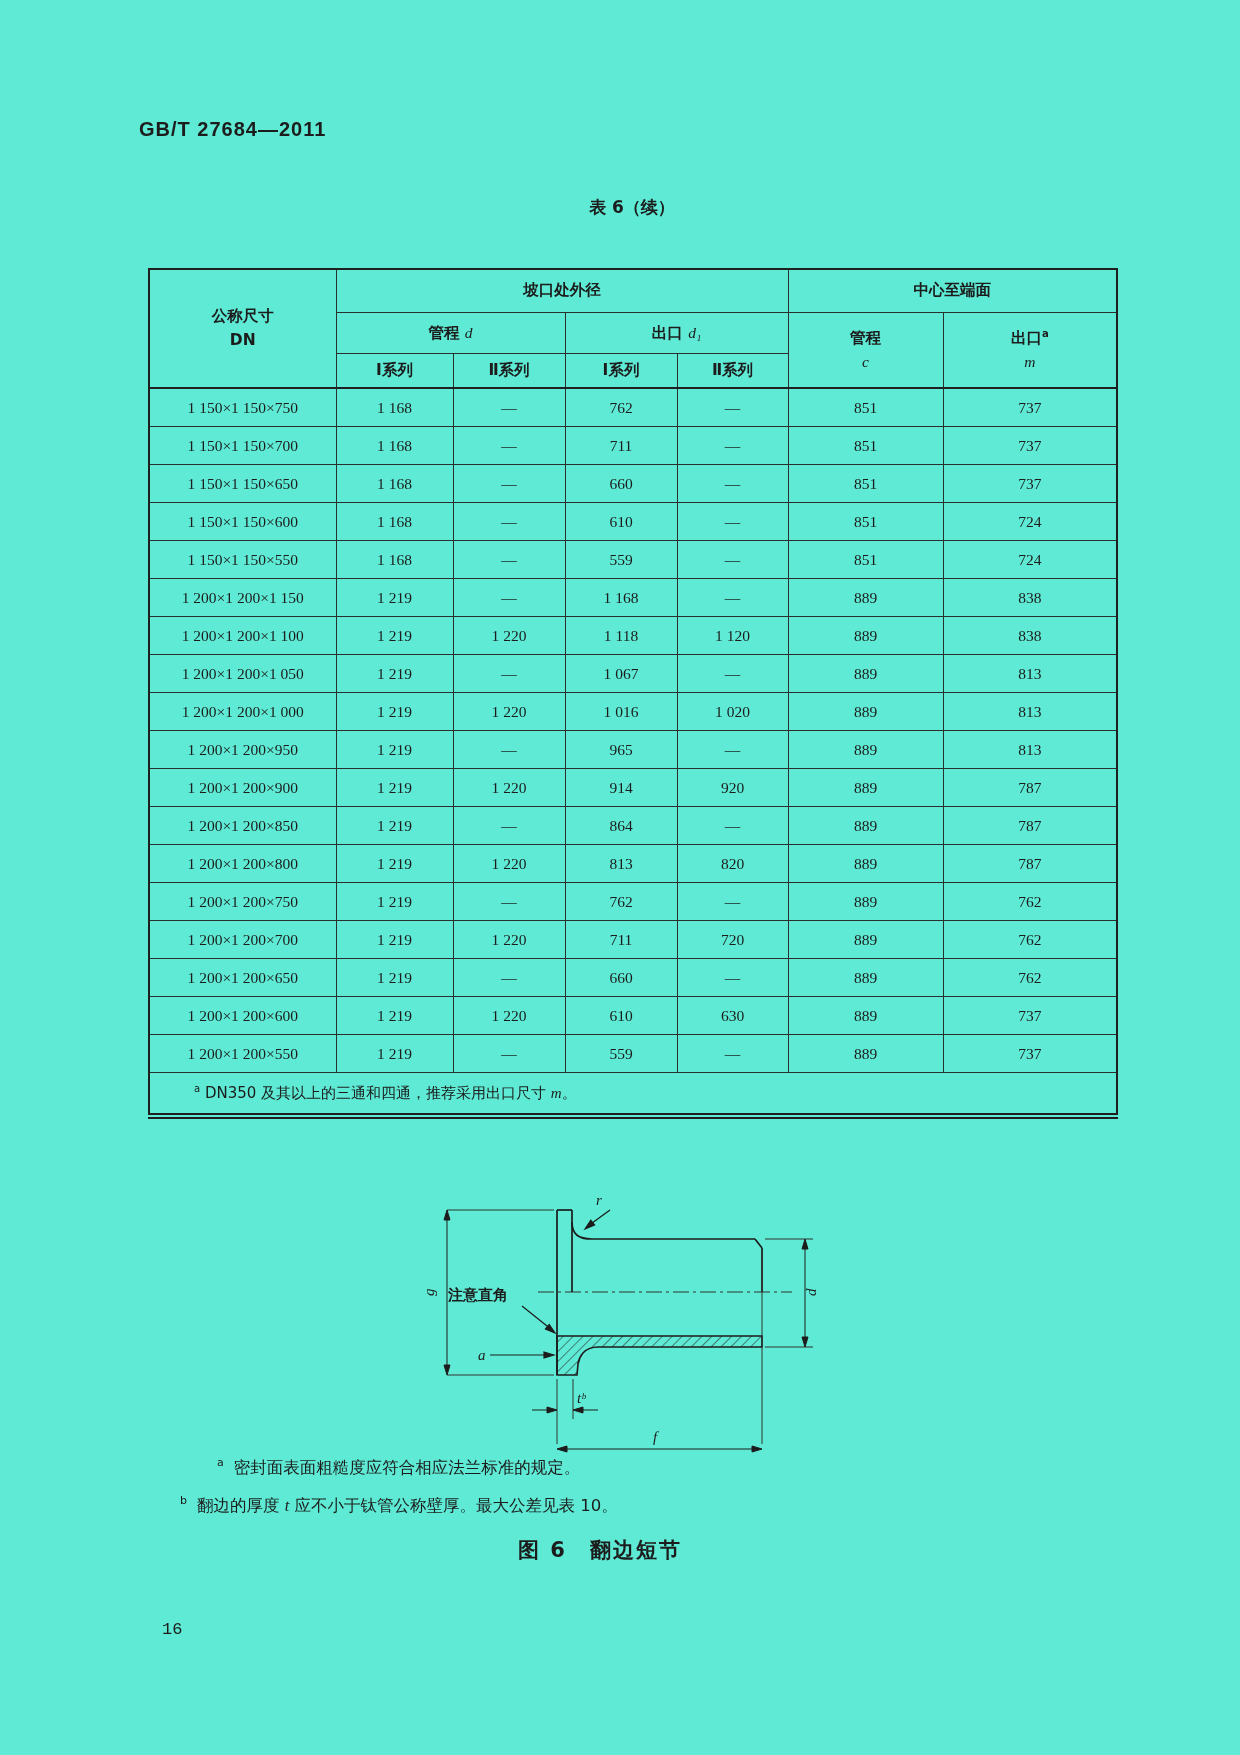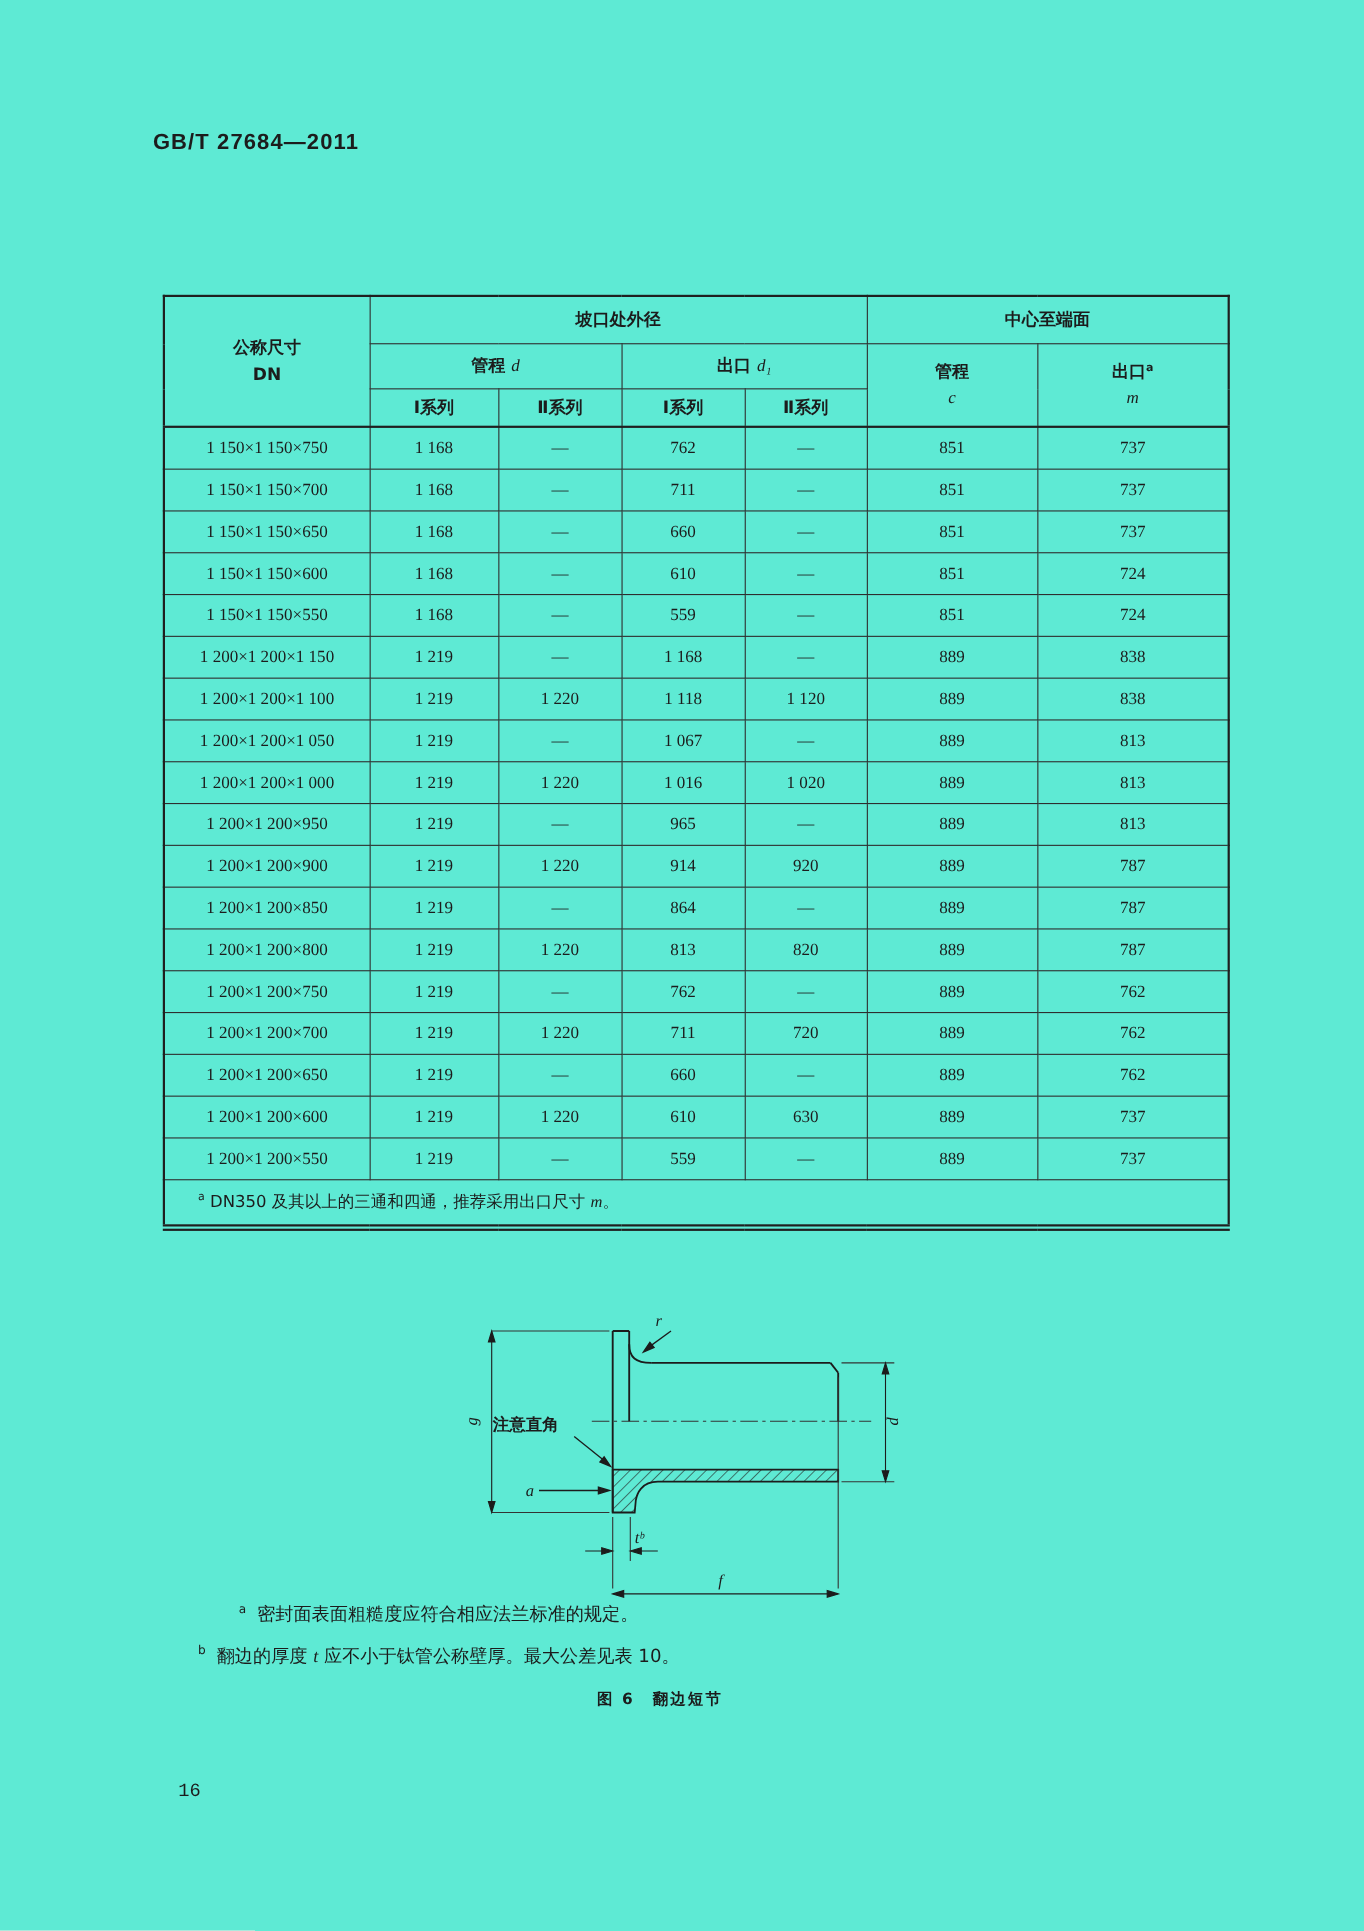--- a/index.html
+++ b/index.html
@@ -17,45 +17,46 @@
   table.std th, table.std td{border:1px solid #2e2e2e;text-align:center;vertical-align:middle;
             padding:0;line-height:1.25;font-weight:400;}
   table.std{border:2px solid #1f1f1f;}
   table.std thead th{font-weight:700;}
   table.std thead tr.h1 th{height:42px;}
   table.std thead tr.h2 th{height:40px;margin-top:26px;}
   table.std thead tr.h3 th{height:33px;}
   table.std thead{border-bottom:2.5px solid #1f1f1f;}
   table.std tbody td{height:37px;font-family:"Liberation Serif","DejaVu Serif",serif;}
   table.std td.dn{font-family:"Liberation Serif","DejaVu Serif",serif;}
-  table.std tr.footnote-row td{height:40px;text-align:left;padding-left:30px;
+  table.std tr.footnote-row td{height:40px;text-align:left;padding-left:44px;
             font-family:"DejaVu Sans","Liberation Sans",sans-serif;font-size:15px;
             border-top:1.5px solid #1f1f1f;}
   table.std{border-bottom:6px double #1f1f1f;}
   .var{font-family:"Liberation Serif","DejaVu Serif",serif;font-style:italic;font-weight:400;}
   .hdr2line{display:block;line-height:1.5;}
   sup.fm{font-size:10px;vertical-align:super;line-height:0;}
   
   .fig-note{position:absolute;left:180px;font-size:16.5px;}
   .fig-note sup{font-size:11px;margin-right:10px;}
   .fig-caption{position:absolute;left:450px;top:1536px;width:300px;text-align:center;
-               font-size:14px;font-weight:700;letter-spacing:2px;}
+               font-size:21px;font-weight:700;letter-spacing:2px;}
   .page-num{position:absolute;left:162px;top:1620px;font-size:17px;
             font-family:Liberation Mono, monospace;}
   svg text{fill:#1c1c1c;}
   svg .dimlbl{font-family:"Liberation Serif","DejaVu Serif",serif;font-style:italic;font-size:15px;}
   svg .cjklbl{font-family:"DejaVu Sans","Liberation Sans",sans-serif;font-size:15px;font-weight:600;}
 </style>
 </head>
 <body>
 
 <div id="page">
 
   <div class="doc-code">GB/T 27684—2011</div>
 
+  <div class="tbl-title">表 6（续）</div>
 
   <table class="std">
     <colgroup>
       <col style="width:187px">
         <col style="width:117px">
         <col style="width:112px">
       <col style="width:112px">
         <col style="width:111px">
         <col style="width:155px">
         <col style="width:174px">

